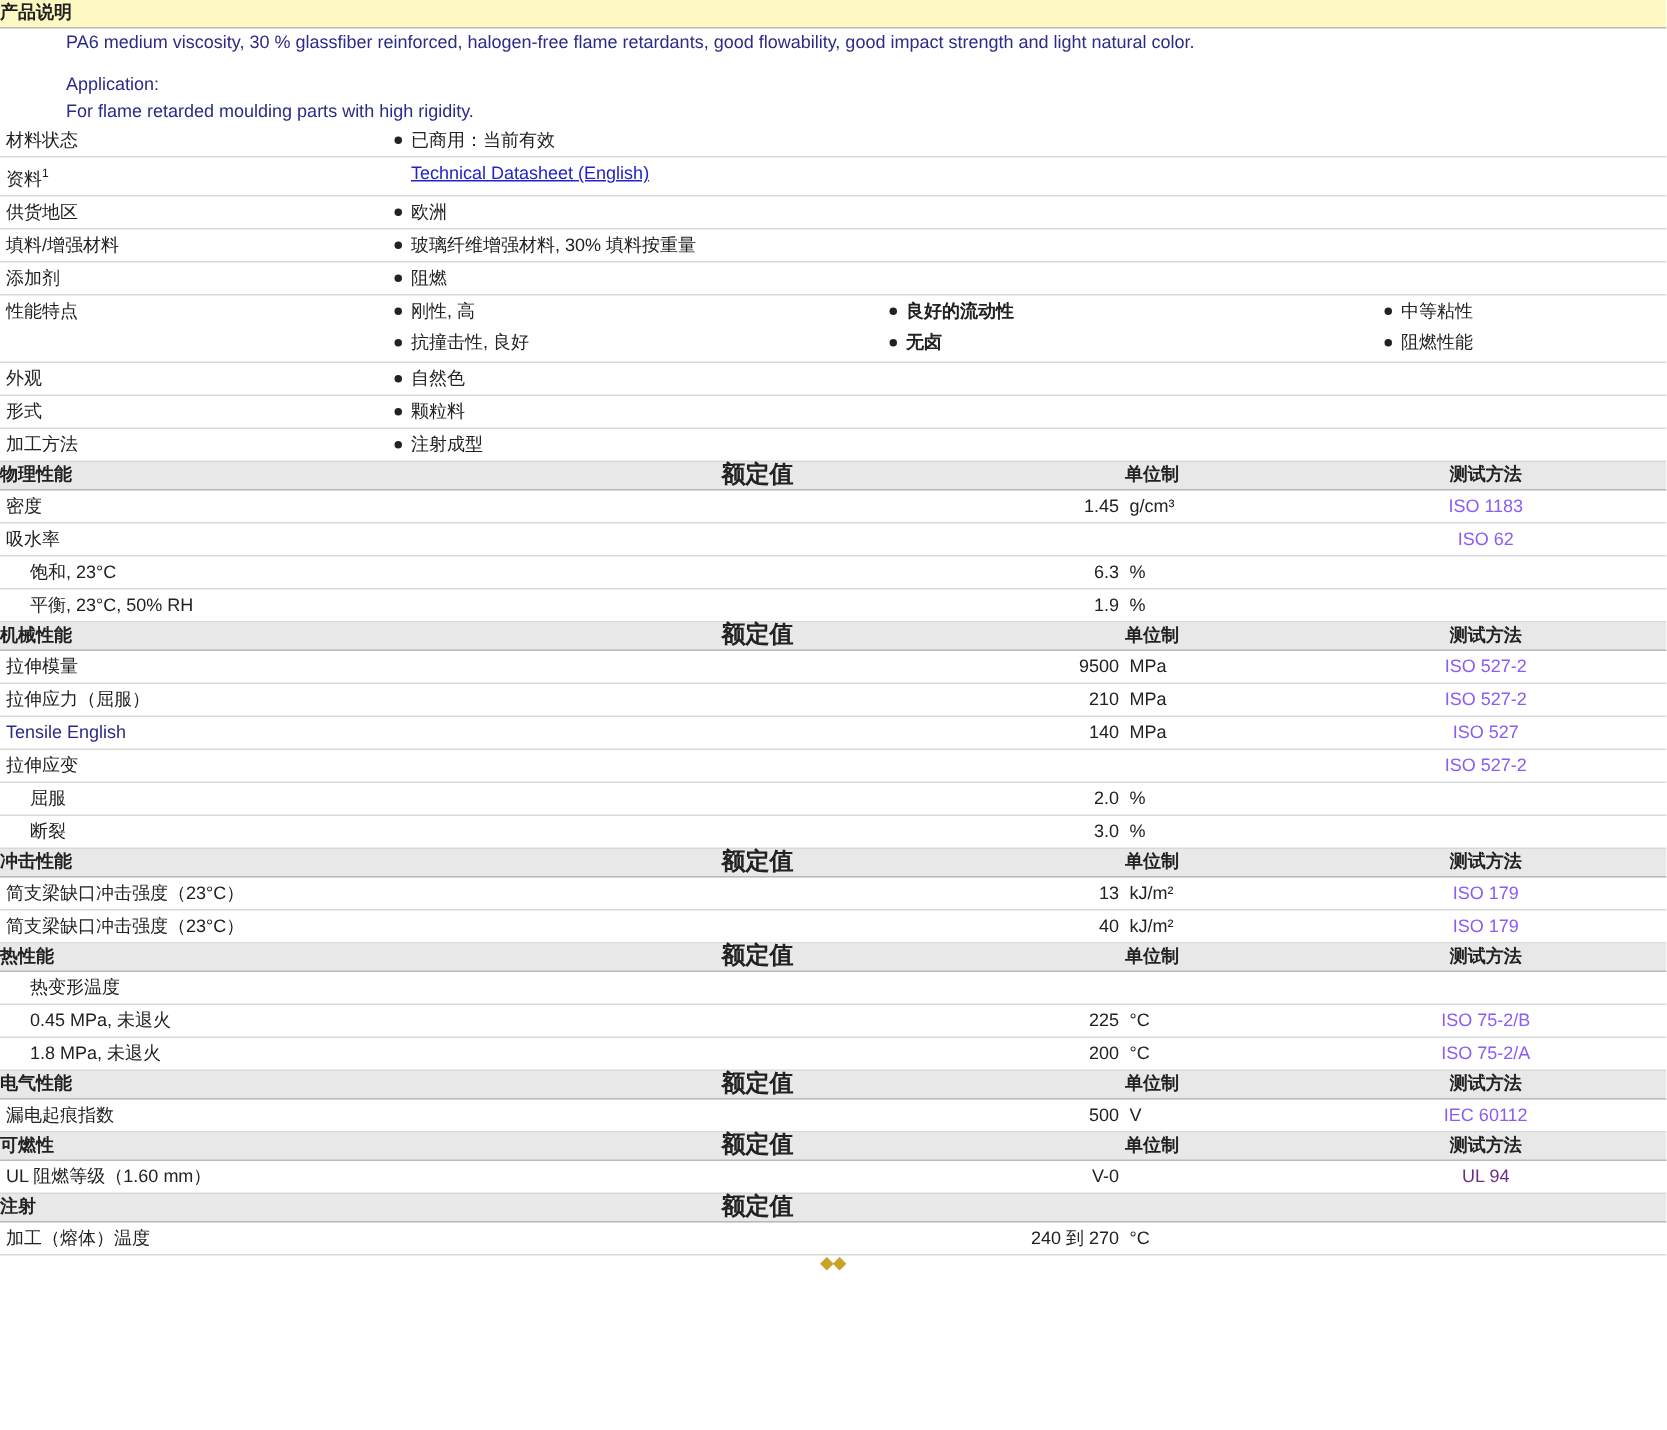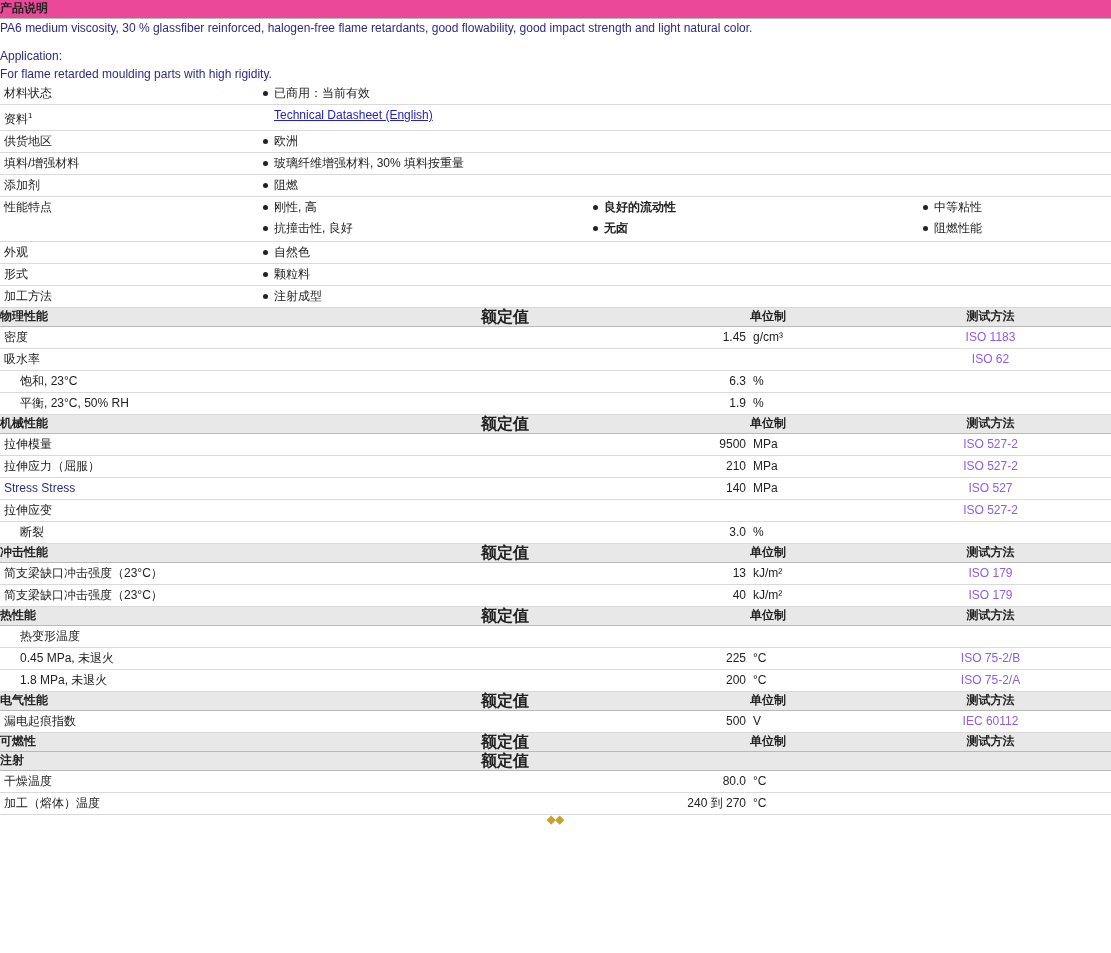--- a/index.html
+++ b/index.html
@@ -59,33 +59,33 @@
   }
   .sect-col-test {
     font-weight: bold;
     text-align: center;
     line-height: 17px;
     font-size: 12px;
     white-space: nowrap;
   }
   
   .top-head td {
-    background: #ec4899;
+    background: #fef9c3;
     border-bottom: 1px solid #b9b9b9;
     height: 18px;
   }
   
   .desc {
     padding: 6px 4px 4px 4px;
     color: #2b2b88;
     font-size: 12px;
     line-height: 18px;
   }
   .desc .blank { height: 10px; }
-  .desc-line { color: #2b2b88; }
+  .desc-line { color: #2b2b88; margin-left: 44px; }
   
   .drow td {
     border-bottom: 1px solid #d9d9d9;
     height: 21px;
     font-size: 12px;
   }
   .drow .label {
     padding-left: 4px;
     color: #222;
     line-height: 21px;
@@ -378,32 +378,38 @@
         <td class="unit">MPa</td>
         <td class="test">ISO 527-2</td>
       </tr>
       <tr class="drow">
         <td class="label">拉伸应力（屈服）</td>
         <td class="val">210</td>
         <td class="unit">MPa</td>
         <td class="test">ISO 527-2</td>
       </tr>
       <tr class="drow">
-        <td class="label blue">Stress Stress</td>
+        <td class="label blue">Tensile English</td>
         <td class="val">140</td>
         <td class="unit">MPa</td>
         <td class="test">ISO 527</td>
       </tr>
       <tr class="drow">
         <td class="label">拉伸应变</td>
         <td class="val"></td>
         <td class="unit"></td>
         <td class="test">ISO 527-2</td>
       </tr>
       <tr class="drow">
+        <td class="label indent">屈服</td>
+        <td class="val">2.0</td>
+        <td class="unit">%</td>
+        <td class="test"></td>
+      </tr>
+      <tr class="drow">
         <td class="label indent">断裂</td>
         <td class="val">3.0</td>
         <td class="unit">%</td>
         <td class="test"></td>
       </tr>
 
       <tr class="sect-row">
         <td class="sect-title">冲击性能</td>
         <td class="sect-col-val">额定值</td>
         <td class="sect-col-unit">单位制</td>
@@ -459,32 +465,32 @@
         <td class="unit">V</td>
         <td class="test">IEC 60112</td>
       </tr>
 
       <tr class="sect-row">
         <td class="sect-title">可燃性</td>
         <td class="sect-col-val">额定值</td>
         <td class="sect-col-unit">单位制</td>
         <td class="sect-col-test">测试方法</td>
       </tr>
+      <tr class="drow">
+        <td class="label">UL 阻燃等级（1.60 mm）</td>
+        <td class="val">V-0</td>
+        <td class="unit"></td>
+        <td class="test link">UL 94</td>
+      </tr>
 
       <tr class="sect-row">
         <td class="sect-title">注射</td>
         <td class="sect-col-val">额定值</td>
         <td class="sect-col-unit"></td>
         <td class="sect-col-test"></td>
-      </tr>
-      <tr class="drow">
-        <td class="label">干燥温度</td>
-        <td class="val">80.0</td>
-        <td class="unit">°C</td>
-        <td class="test"></td>
       </tr>
       <tr class="drow">
         <td class="label">加工（熔体）温度</td>
         <td class="val">240 到 270</td>
         <td class="unit">°C</td>
         <td class="test"></td>
       </tr>
 
     </tbody>
   </table>

